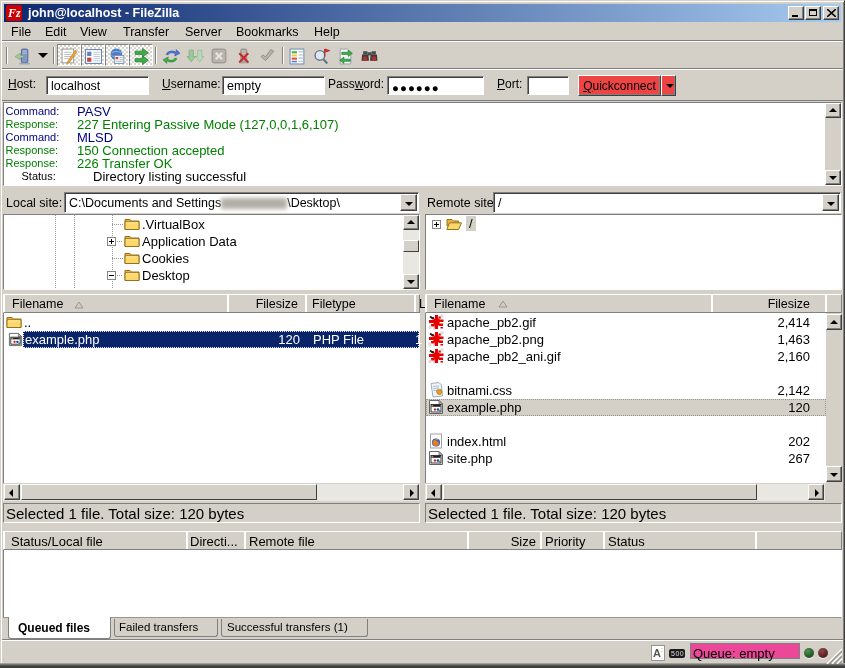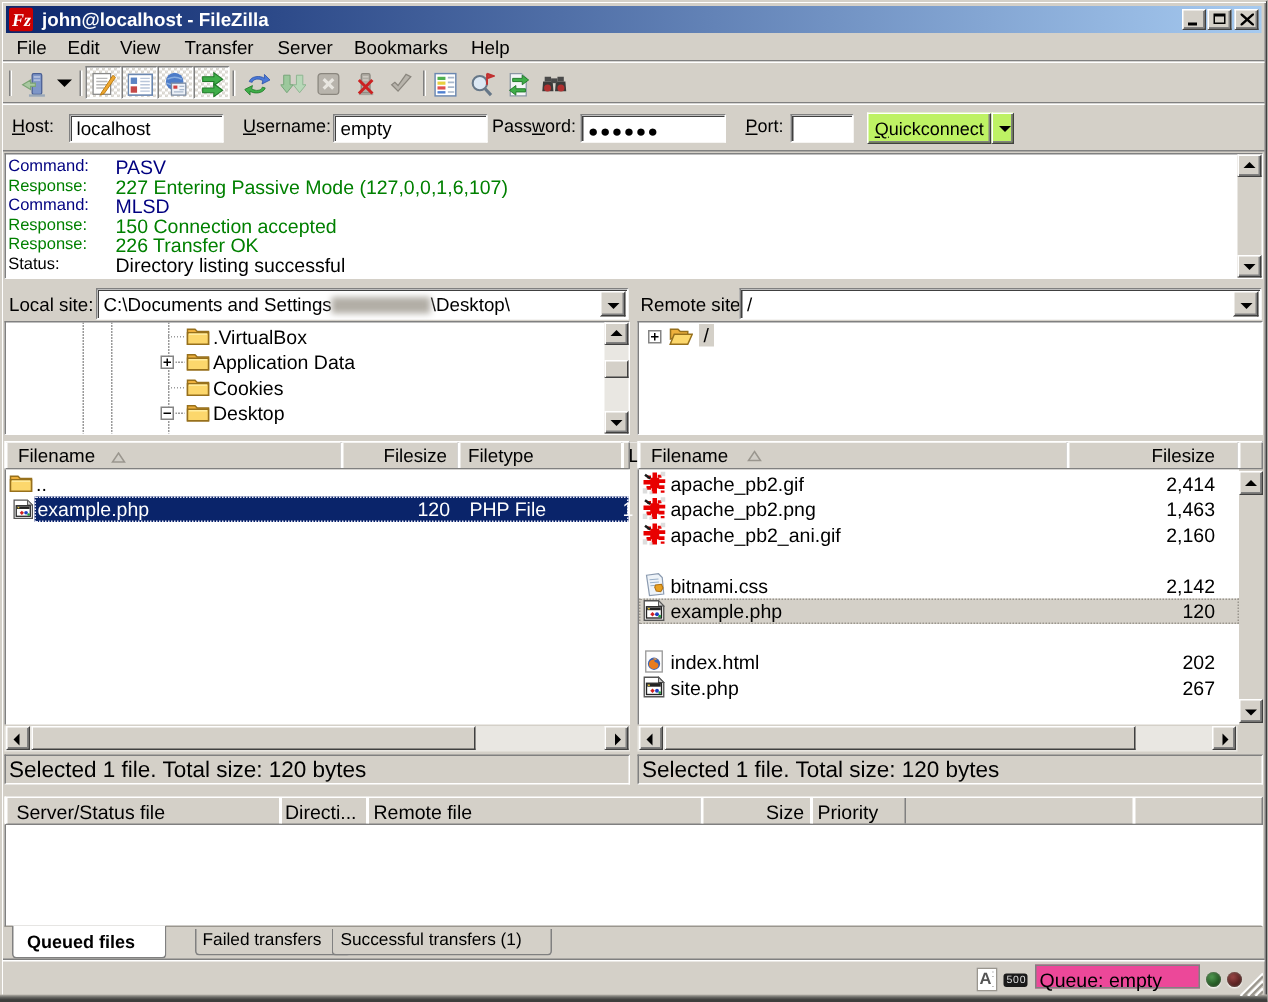--- a/index.html
+++ b/index.html
@@ -6,21 +6,21 @@
 html,body { width:845px; height:668px; overflow:hidden; }
 body { font-family:"Liberation Sans", sans-serif; background:#D4D0C8; position:relative; }
 .abs { position:absolute; }
 .win {
   position:absolute; left:0; top:0; width:845px; height:668px;
   background:#D4D0C8;
   border:1px solid; border-color:#D4D0C8 #404040 #404040 #D4D0C8;
   box-shadow: inset 1px 1px 0 #fff, inset -1px -1px 0 #808080;
 }
 .sunken2 { border:1px solid; border-color:#808080 #fff #fff #808080; }
-.raised { border:1px solid; border-color:#fff #404040 #404040 #fff; box-shadow: inset -1px -1px 0 #808080; background:#bef264; }
+.raised { border:1px solid; border-color:#fff #404040 #404040 #fff; box-shadow: inset -1px -1px 0 #808080; background:#ef4444; }
 
 .title { left:4px; top:4px; width:837px; height:18px; background:linear-gradient(to right,#0c276d,#a6caf0); }
 .title .txt { position:absolute; left:24px; top:2px; color:#fff; font-size:12.5px; font-weight:bold; white-space:pre; }
 .fzicon { position:absolute; left:2px; top:1px; width:16px; height:16px; }
 .wbtn { position:absolute; top:2px; width:16px; height:14px; background:#D4D0C8; border:1px solid; border-color:#fff #404040 #404040 #fff; box-shadow: inset -1px -1px 0 #808080; }
 
 .menu { left:4px; top:22px; width:837px; height:20px; font-size:12.5px; color:#000; }
 .menu span { position:absolute; top:3px; }
 
 .tbsep { position:absolute; top:3px; width:2px; height:17px; border-left:1px solid #808080; border-right:1px solid #fff; }
@@ -218,21 +218,21 @@
     </div>
 </div>
 <div class="abs" style="left:2px;top:100px;width:841px;height:1px;background:#808080;"></div>
 
 <div class="abs log sunken2" id="log">
   <div class="logline" style="top:2px;color:#000080;">Command:<span class="val">PASV</span></div>
   <div class="logline" style="top:15px;color:#008000;">Response:<span class="val">227 Entering Passive Mode (127,0,0,1,6,107)</span></div>
   <div class="logline" style="top:28px;color:#000080;">Command:<span class="val">MLSD</span></div>
   <div class="logline" style="top:41px;color:#008000;">Response:<span class="val">150 Connection accepted</span></div>
   <div class="logline" style="top:54px;color:#008000;">Response:<span class="val">226 Transfer OK</span></div>
-  <div class="logline" style="top:67px;color:#000;">Status:<span class="val">Directory listing successful</span></div>
+  <div class="logline" style="top:67px;color:#000;margin-left:16px;">Status:<span class="val">Directory listing successful</span></div>
 
   <div style="position:absolute;right:0;top:0;width:16px;height:82px;background:#D4D0C8;">
     <div class="sb-btn" style="left:0;top:0;width:16px;height:15px;">
         <div class="tri up" style="left:3px;top:4px;"></div>
       </div>
     <div class="sb-btn" style="left:0;bottom:0;width:16px;height:15px;">
         <div class="tri down" style="left:3px;top:5px;"></div>
       </div>
   </div>
 </div>
@@ -492,44 +492,47 @@
       <span style="position:absolute;left:2px;top:1px;">Selected 1 file. Total size: 120 bytes</span>
     </div>
   <div class="statusbox" style="left:425px;top:503px;width:417px;height:20px;">
       <span style="position:absolute;left:2px;top:1px;">Selected 1 file. Total size: 120 bytes</span>
     </div>
 </div>
 
 <div id="queue">
   <div class="abs hdr" style="left:3px;top:531px;width:839px;height:19px;">
     <div class="hcell" style="left:0;width:183px;">
-        <span class="htxt" style="left:7px;">Server/Status file</span>
+        <span class="htxt" style="left:7px;">Status/Local file</span>
       </div>
     <div class="hcell" style="left:183px;width:58px;">
         <span class="htxt" style="left:3px;">Directi...</span>
       </div>
     <div class="hcell" style="left:241px;width:223px;">
         <span class="htxt" style="left:4px;">Remote file</span>
       </div>
     <div class="hcell" style="left:464px;width:73px;">
         <span class="htxt" style="right:4px;">Size</span>
       </div>
     <div class="hcell" style="left:537px;width:63px;">
         <span class="htxt" style="left:4px;">Priority</span>
+      </div>
+    <div class="hcell" style="left:600px;width:152px;">
+        <span class="htxt" style="left:4px;">Status</span>
       </div>
     <div class="hcell" style="left:752px;width:85px;border-right:none;"></div>
   </div>
   <div class="abs" style="left:3px;top:550px;width:839px;height:68px;background:#fff;border-left:1px solid #808080;border-right:1px solid #fff;border-bottom:1px solid #9a968e;"></div>
 </div>
 
 <div id="tabs">
   <div class="tab" style="left:8px;top:617px;width:103px;height:22px;background:#fff;font-weight:bold;font-size:12px;border-color:#808080;z-index:2;">
       <span style="position:absolute;left:9px;top:4px;">Queued files</span>
     </div>
-  <div class="tab" style="left:114px;top:619px;width:104px;height:18px;margin-left:16px;">
+  <div class="tab" style="left:114px;top:619px;width:104px;height:18px;">
       <span style="position:absolute;left:4px;top:2px;">Failed transfers</span>
     </div>
   <div class="tab" style="left:221px;top:619px;width:147px;height:18px;">
       <span style="position:absolute;left:5px;top:2px;">Successful transfers (1)</span>
     </div>
 </div>
 
 <div class="abs" style="left:0px;top:663px;width:845px;height:5px;background:linear-gradient(to bottom,#b8b4ac,#6a6a66 35%,#3e3e3c 70%,#3e3e3c);"></div>
 <div id="statusbar">
   <div class="abs" style="left:2px;top:639px;width:841px;height:2px;border-top:1px solid #808080;border-bottom:1px solid #fff;"></div>

